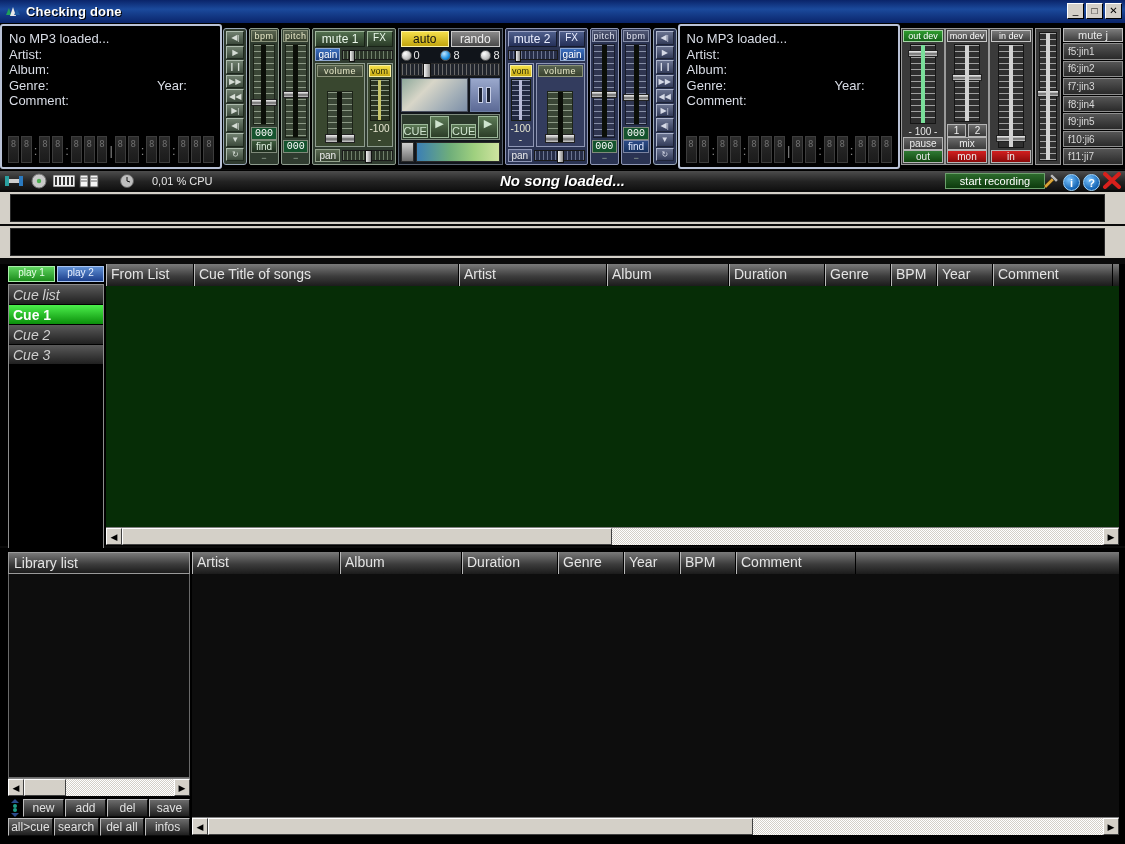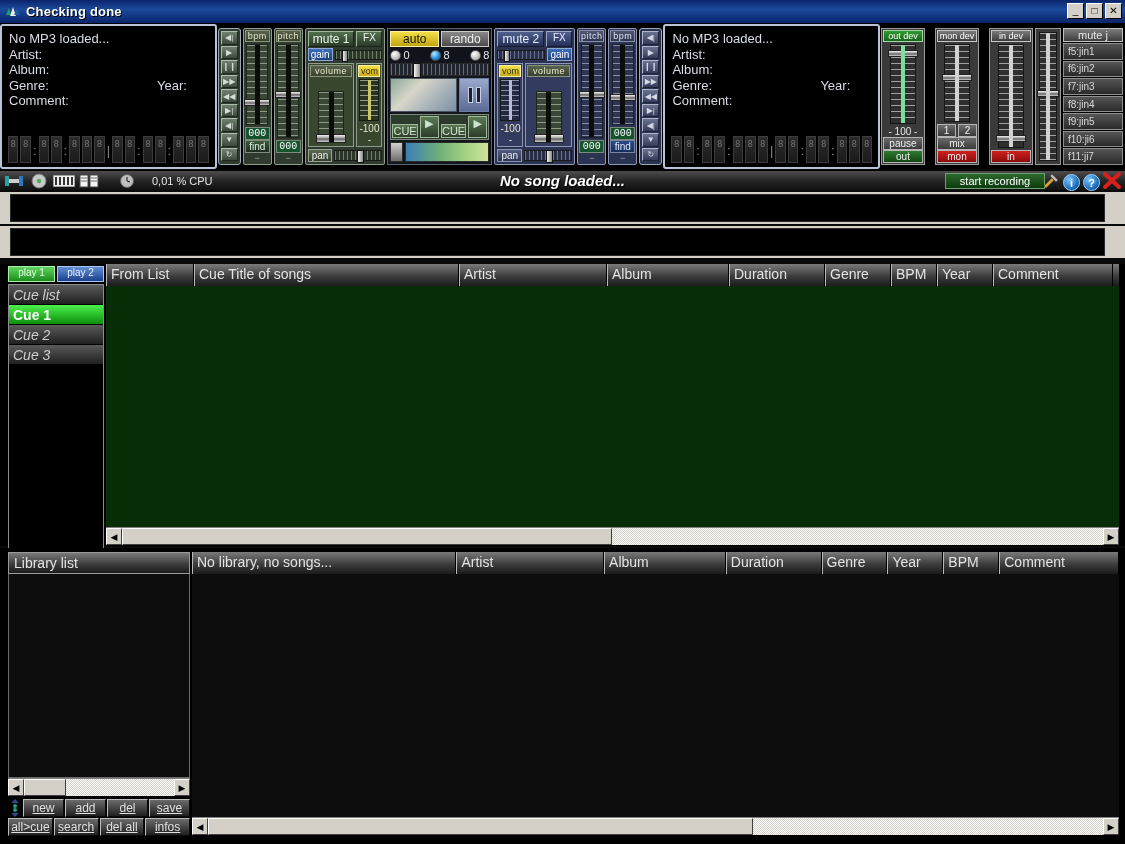--- a/index.html
+++ b/index.html
@@ -221,21 +221,21 @@
   .cuebtn{ flex:1;text-align:center;font-size:11px;color:#cfe4cf;
     background:linear-gradient(#5c7a56,#2c3d28); border:1px solid #9db99a;margin-top:8px; }
   .playbtn{ width:26px;text-align:center;font-size:11px;color:#cfe4cf;
     background:linear-gradient(#5c7a56,#2c3d28); border:1px solid #9db99a;}
   .wave{ flex:1; display:flex; gap:2px; }
   .wavemini{ width:13px; background:linear-gradient(#cfcfcf,#6e6e6e); border:1px solid #2a2a2a; }
   .wavebig{ flex:1; border:1px solid #2a2a2a;
     background:linear-gradient(to right,#3b7fb5 0%,#6fae7a 40%,#9fd07f 70%,#cfe3a0 100%); }
 
   
-  .devpanel{ display:flex; gap:10px; margin:4px 1px; }
+  .devpanel{ display:flex; gap:0; margin:4px 1px; }
   .devcol{ width:44px; background:#3a3a3a; border:1px solid #9a9a9a;
     display:flex;flex-direction:column;align-items:center;padding:1px; }
   .devcap{ width:100%;text-align:center;font-size:9px;color:#fff;
     background:linear-gradient(#2f9b2f,#15661a); border:1px solid #a7d6a7; }
   .devcap.grey{ background:linear-gradient(#7a7a7a,#3d3d3d); border-color:#c7c7c7; }
   .devtrack{ flex:1;width:26px;margin:2px 0;position:relative;
     background:repeating-linear-gradient(to bottom,#a0a0a0 0,#a0a0a0 1px,#2f2f2f 1px,#2f2f2f 6px);
     border:1px solid #161616; }
   .devtrack:after{ content:"";position:absolute;left:50%;margin-left:-2px;top:0;bottom:0;width:4px;background:#7adf9a; }
   .devtrack.plain:after{ background:#d2d2d2; }
@@ -290,21 +290,21 @@
     background:linear-gradient(#5fd45f,#1c8c1c); border:1px solid #a8f0a8; }
   .ptab.b{ background:linear-gradient(#5f8fd4,#1c3f8c); border-color:#a8c4f0; color:#e8f0ff; }
   #cuelistbox{ position:absolute; left:8px; top:20px; width:96px; height:288px;
     background:#000; border:1px solid #8d8d8d; overflow:hidden; }
   .cueitem{ height:20px; font-size:14px; font-style:italic; color:#cfcfcf; padding-left:4px;
     line-height:20px; background:linear-gradient(to bottom,#5a5a5a,#202020); border-bottom:1px solid #000;}
   .cueitem.sel{ background:linear-gradient(to bottom,#4cf04c,#0b8f0b); color:#fff; font-weight:bold; font-style:normal;}
   #cuebtns{ position:absolute; left:8px; top:510px; width:100px; }
   .btnrow{ display:flex; gap:1px; margin-bottom:1px; }
   .smbtn{ flex:1; height:18px; text-align:center; line-height:17px; font-size:12px; color:#e0e0e0;
-    background:linear-gradient(#6b6b6b,#1f1f1f); border:1px solid; border-color:#bdbdbd #0b0b0b #0b0b0b #bdbdbd;text-decoration:underline; }
+    background:linear-gradient(#6b6b6b,#1f1f1f); border:1px solid; border-color:#bdbdbd #0b0b0b #0b0b0b #bdbdbd; }
   .dragico{ width:14px; height:18px; display:flex;align-items:center;justify-content:center; }
 
   
   .tablewrap{ position:absolute; background:#000; }
   .thead{ display:flex; height:22px;
     background:linear-gradient(to bottom,#7a7a7a,#3d3d3d 55%,#1b1b1b); }
   .th{ font-size:14px; color:#e4e4e4; padding-left:4px; line-height:21px;
     border-left:1px solid #b9b9b9; border-right:1px solid #000; overflow:hidden; white-space:nowrap;}
   .tbody-green{ background:#062d06; }
   .tbody-dark{ background:#0d0d0d; }
@@ -799,21 +799,20 @@
           <div class="smbtn">all&gt;cue</div>
           <div class="smbtn">search</div>
           <div class="smbtn">del all</div>
           <div class="smbtn">infos</div>
         </div>
       </div>
     </div>
 
     <div class="tablewrap" style="left:192px; top:4px; width:927px; height:288px;">
       <div class="thead">
-        <div class="th" style="width:265px">No library, no songs...</div>
         <div class="th" style="width:148px">Artist</div>
         <div class="th" style="width:122px">Album</div>
         <div class="th" style="width:96px">Duration</div>
         <div class="th" style="width:66px">Genre</div>
         <div class="th" style="width:56px">Year</div>
         <div class="th" style="width:56px">BPM</div>
         <div class="th" style="width:120px">Comment</div>
       </div>
       <div class="tbody-dark" style="height:243px"></div>
       <div class="hscroll">

